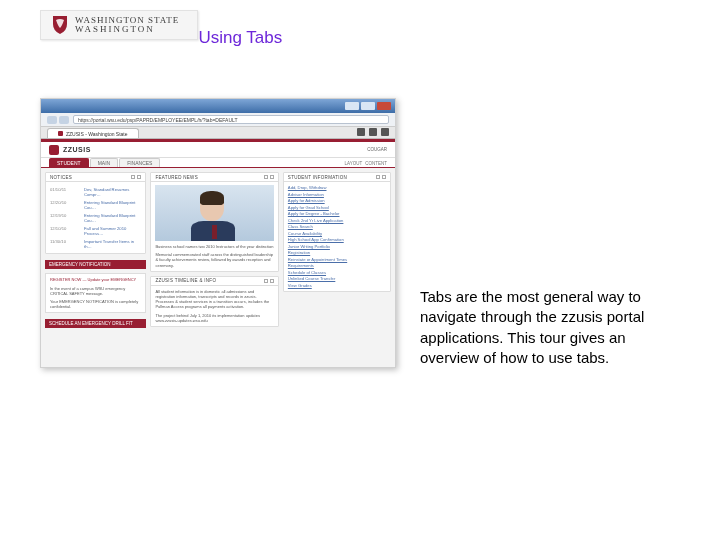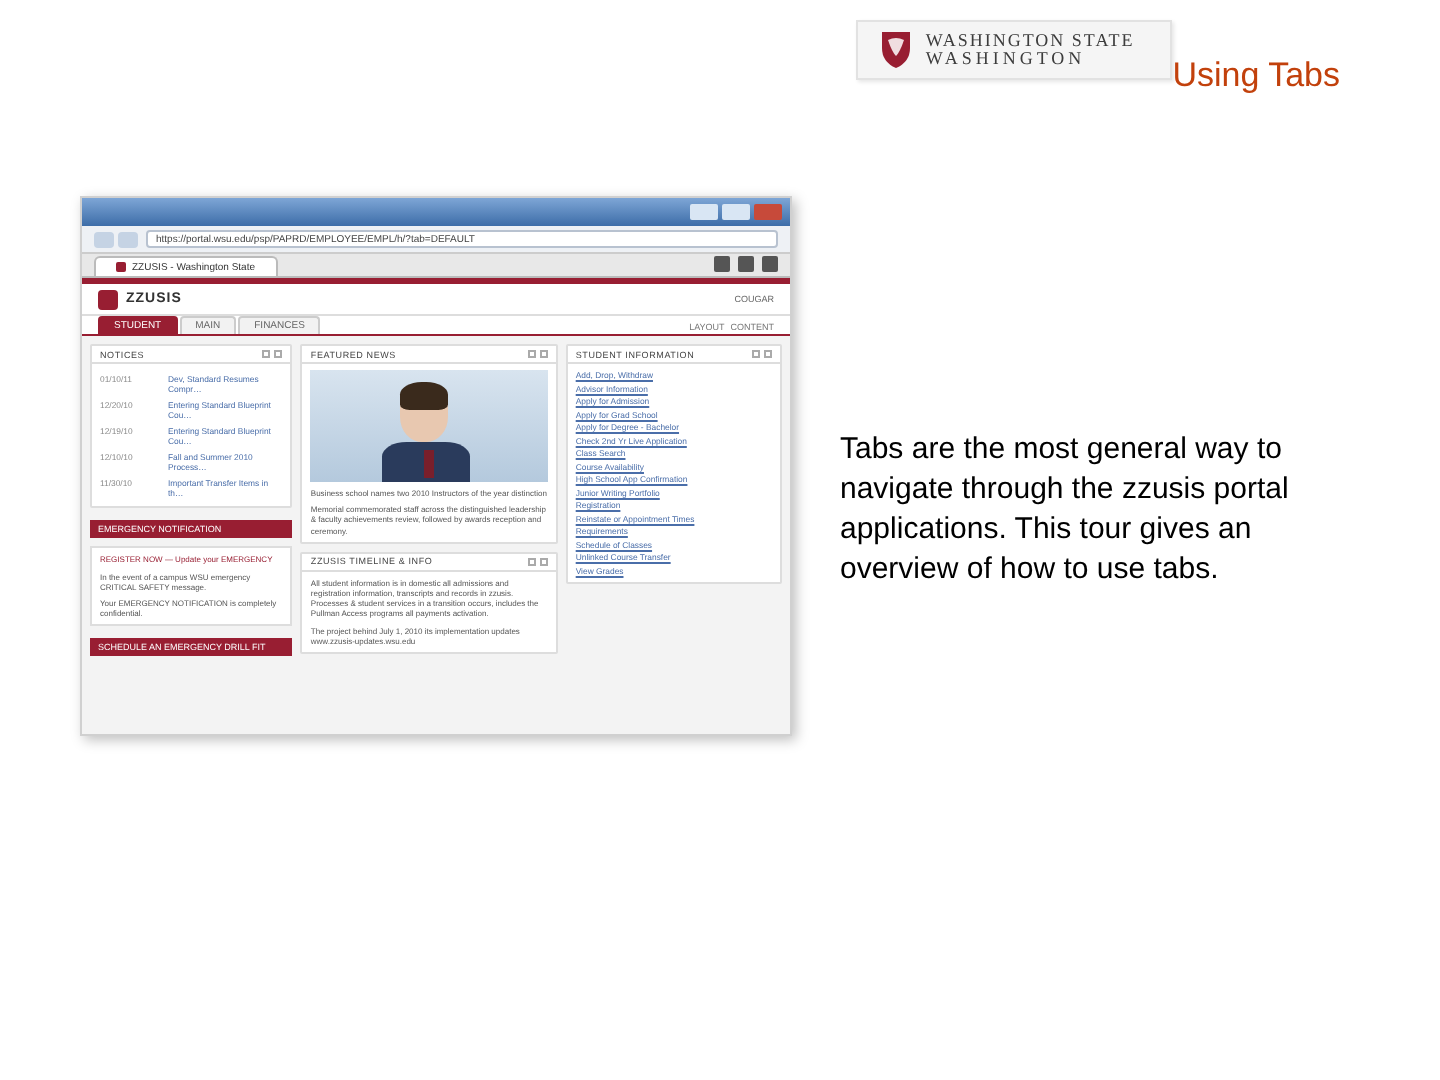--- a/index.html
+++ b/index.html
@@ -6,41 +6,41 @@
   body {
     width: 720px;
     height: 540px;
     background: #ffffff;
     font-family: Arial, Helvetica, sans-serif;
     position: relative;
     overflow: hidden;
   }
   .header-row {
     display: flex;
-    justify-content: flex-end;
+    justify-content: flex-start;
     align-items: flex-start;
     padding: 10px 50px 10px 40px;
   }
   .uni-logo {
     display: flex;
     align-items: center;
     gap: 6px;
     background: #f5f5f5;
     border: 1px solid #e2e2e2;
     padding: 4px 18px 4px 10px;
     box-shadow: 1px 1px 2px rgba(0,0,0,0.1);
   }
   .uni-shield svg { display: block; }
   .uni-text { font-family: Georgia, 'Times New Roman', serif; color: #3d3d3d; line-height: 1; }
   .uni-text .l1 { font-size: 9px; letter-spacing: 1px; }
   .uni-text .l2 { font-size: 9px; letter-spacing: 2px; }
-  .slide-title { font-size: 17px; color: #c2410c; padding-top: 18px; }
+  .slide-title { font-size: 17px; color: #6d28d9; padding-top: 18px; }
   .content-row {
     display: flex;
-    align-items: center;
+    align-items: flex-end;
     gap: 24px;
     padding: 40px 50px 0 40px;
   }
   .screenshot {
     width: 360px;
     height: 270px;
     background: #fff;
     border: 1px solid #d0d0d0;
     box-shadow: 2px 2px 6px rgba(0,0,0,0.25);
     display: flex;

